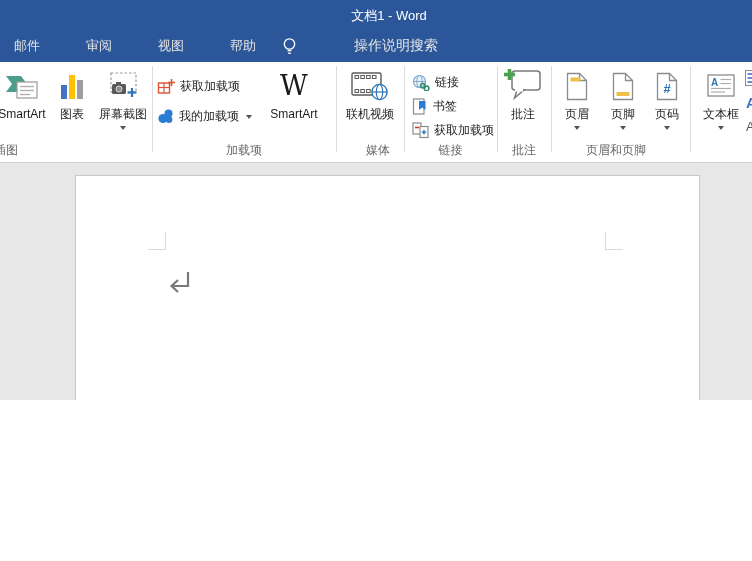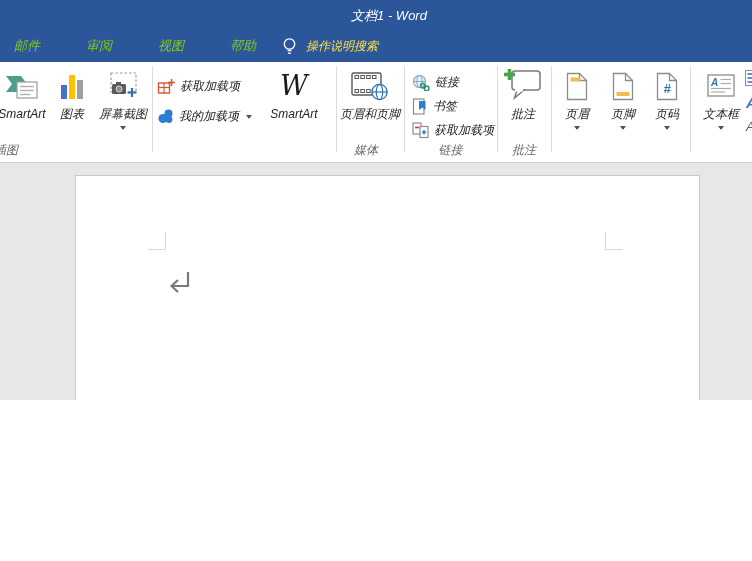--- a/index.html
+++ b/index.html
@@ -1,30 +1,30 @@
 <!DOCTYPE html>
 <html><head>
 <meta charset="utf-8">
 <style>
   * { margin:0; padding:0; box-sizing:border-box; }
   html,body { width:752px; height:561px; overflow:hidden; }
   body { font-family:"Liberation Sans","DejaVu Sans",sans-serif; }
-  .app { position:relative; width:752px; height:400px; background:#e7e7e7; overflow:hidden;font-style:italic; }
+  .app { position:relative; width:752px; height:400px; background:#e7e7e7; overflow:hidden; }
 
   
   .titlebar { position:absolute; left:0; top:0; width:752px; height:30px; background:#2b579a; }
   .title-text { position:absolute; left:0; top:0; width:100%; height:30px; line-height:31px;
                 text-align:center; color:#ffffff; font-size:13px; padding-left:26px; }
 
   
   .menubar { position:absolute; left:0; top:30px; width:752px; height:32px; background:#2b579a;
              display:flex; align-items:center; }
-  .tab { color:#84cc16; font-size:13px; line-height:32px; padding:0 13px; cursor:default; white-space:nowrap; }
+  .tab { color:#e5e5e5; font-size:13px; line-height:32px; padding:0 13px; cursor:default; white-space:nowrap; }
   .tab:first-child { margin-left:1px; }
-  .tellme { display:flex; align-items:center; margin-left:7px; color:#fde047; font-size:12px; white-space:nowrap; }
+  .tellme { display:flex; align-items:center; margin-left:7px; color:#e5e5e5; font-size:14px; white-space:nowrap;gap:48px; }
   .tellme svg { margin-right:9px; }
 
   
   .ribbon { position:absolute; left:0; top:62px; width:752px; height:101px; background:#ffffff;
             border-bottom:1px solid #d2d0ce; }
   .sep { position:absolute; top:4px; height:86px; width:1px; background:#dcdcdc; }
   .grouplabel { position:absolute; top:80px; font-size:12px; color:#666; text-align:center; white-space:nowrap; }
 
   .bigbtn { position:absolute; top:2px; height:76px; display:flex; flex-direction:column; align-items:center; cursor:default; }
   .bigbtn .iconbox { height:40px; display:flex; align-items:center; justify-content:center; margin-top:2px; }
@@ -146,41 +146,42 @@
       <div class="dd"></div>
     </div>
 
     <div class="bigbtn" style="left:256px;width:76px">
       <div class="iconbox">
         <span class="wiki-w">W</span>
       </div>
       <div class="blabel">SmartArt</div>
     </div>
 
+    <div class="grouplabel" style="left:152px;width:184px">加载项</div>
 
     <div class="bigbtn" style="left:338px;width:64px">
       <div class="iconbox">
         <svg width="38" height="32" viewBox="0 0 38 32">
           <rect x="1" y="3" width="29" height="22" rx="1.5" fill="#ffffff" stroke="#595959" stroke-width="1.4"></rect>
           <rect x="4" y="5.5" width="3.6" height="3" fill="none" stroke="#595959" stroke-width="1"></rect>
           <rect x="9.8" y="5.5" width="3.6" height="3" fill="none" stroke="#595959" stroke-width="1"></rect>
           <rect x="15.6" y="5.5" width="3.6" height="3" fill="none" stroke="#595959" stroke-width="1"></rect>
           <rect x="21.4" y="5.5" width="3.6" height="3" fill="none" stroke="#595959" stroke-width="1"></rect>
           <rect x="4" y="19.5" width="3.6" height="3" fill="none" stroke="#595959" stroke-width="1"></rect>
           <rect x="9.8" y="19.5" width="3.6" height="3" fill="none" stroke="#595959" stroke-width="1"></rect>
           <rect x="15.6" y="19.5" width="3.6" height="3" fill="none" stroke="#595959" stroke-width="1"></rect>
           <circle cx="28.5" cy="22" r="7.6" fill="#ffffff" stroke="#2e75b6" stroke-width="1.4"></circle>
           <ellipse cx="28.5" cy="22" rx="3.2" ry="7.6" fill="none" stroke="#2e75b6" stroke-width="1.2"></ellipse>
           <line x1="20.9" y1="22" x2="36.1" y2="22" stroke="#2e75b6" stroke-width="1.2"></line>
         </svg>
       </div>
-      <div class="blabel">页眉和页脚</div>
-    </div>
-
-    <div class="grouplabel" style="left:332px;width:68px">媒体</div>
+      <div class="blabel">联机视频</div>
+    </div>
+
+    <div class="grouplabel" style="left:344px;width:68px">媒体</div>
 
     <div class="rowbtn" style="left:412px;top:9px">
       <svg width="18" height="17" viewBox="0 0 18 17">
         <circle cx="7.5" cy="7.5" r="6" fill="#eaf2fb" stroke="#7fa8d0" stroke-width="1.1"></circle>
         <ellipse cx="7.5" cy="7.5" rx="2.7" ry="6" fill="none" stroke="#7fa8d0" stroke-width="1"></ellipse>
         <line x1="1.5" y1="7.5" x2="13.5" y2="7.5" stroke="#7fa8d0" stroke-width="1"></line>
         <circle cx="10.8" cy="11.8" r="2.3" fill="none" stroke="#2f8f66" stroke-width="1.5"></circle>
         <circle cx="14.6" cy="14.4" r="2.3" fill="none" stroke="#2f8f66" stroke-width="1.5"></circle>
         <line x1="11.6" y1="12.6" x2="13.8" y2="13.8" stroke="#2f8f66" stroke-width="1.5"></line>
       </svg>
@@ -252,20 +253,21 @@
         <svg width="22" height="29" viewBox="0 0 22 29">
           <path d="M1.5,1.5 h12 l7,7 v19 h-19 z" fill="#ffffff" stroke="#8c8c8c" stroke-width="1.3"></path>
           <path d="M13.5,1.5 v7 h7" fill="none" stroke="#8c8c8c" stroke-width="1.3"></path>
           <text x="11" y="21" text-anchor="middle" font-size="13" font-weight="bold" fill="#2e75b6">#</text>
         </svg>
       </div>
       <div class="blabel">页码</div>
       <div class="dd"></div>
     </div>
 
+    <div class="grouplabel" style="left:551px;width:130px">页眉和页脚</div>
 
     <div class="bigbtn" style="left:697px;width:48px">
       <div class="iconbox">
         <svg width="28" height="24" viewBox="0 0 28 24">
           <rect x="1" y="1" width="26" height="21" fill="#ffffff" stroke="#8c8c8c" stroke-width="1.3"></rect>
           <text x="7.5" y="11.5" text-anchor="middle" font-size="10" font-weight="bold" fill="#2e75b6">A</text>
           <line x1="13.5" y1="5.5" x2="24" y2="5.5" stroke="#adadad" stroke-width="1.2"></line>
           <line x1="13.5" y1="9.5" x2="24" y2="9.5" stroke="#adadad" stroke-width="1.2"></line>
           <line x1="4" y1="14.5" x2="24" y2="14.5" stroke="#adadad" stroke-width="1.2"></line>
           <line x1="4" y1="18" x2="18" y2="18" stroke="#adadad" stroke-width="1.2"></line>

